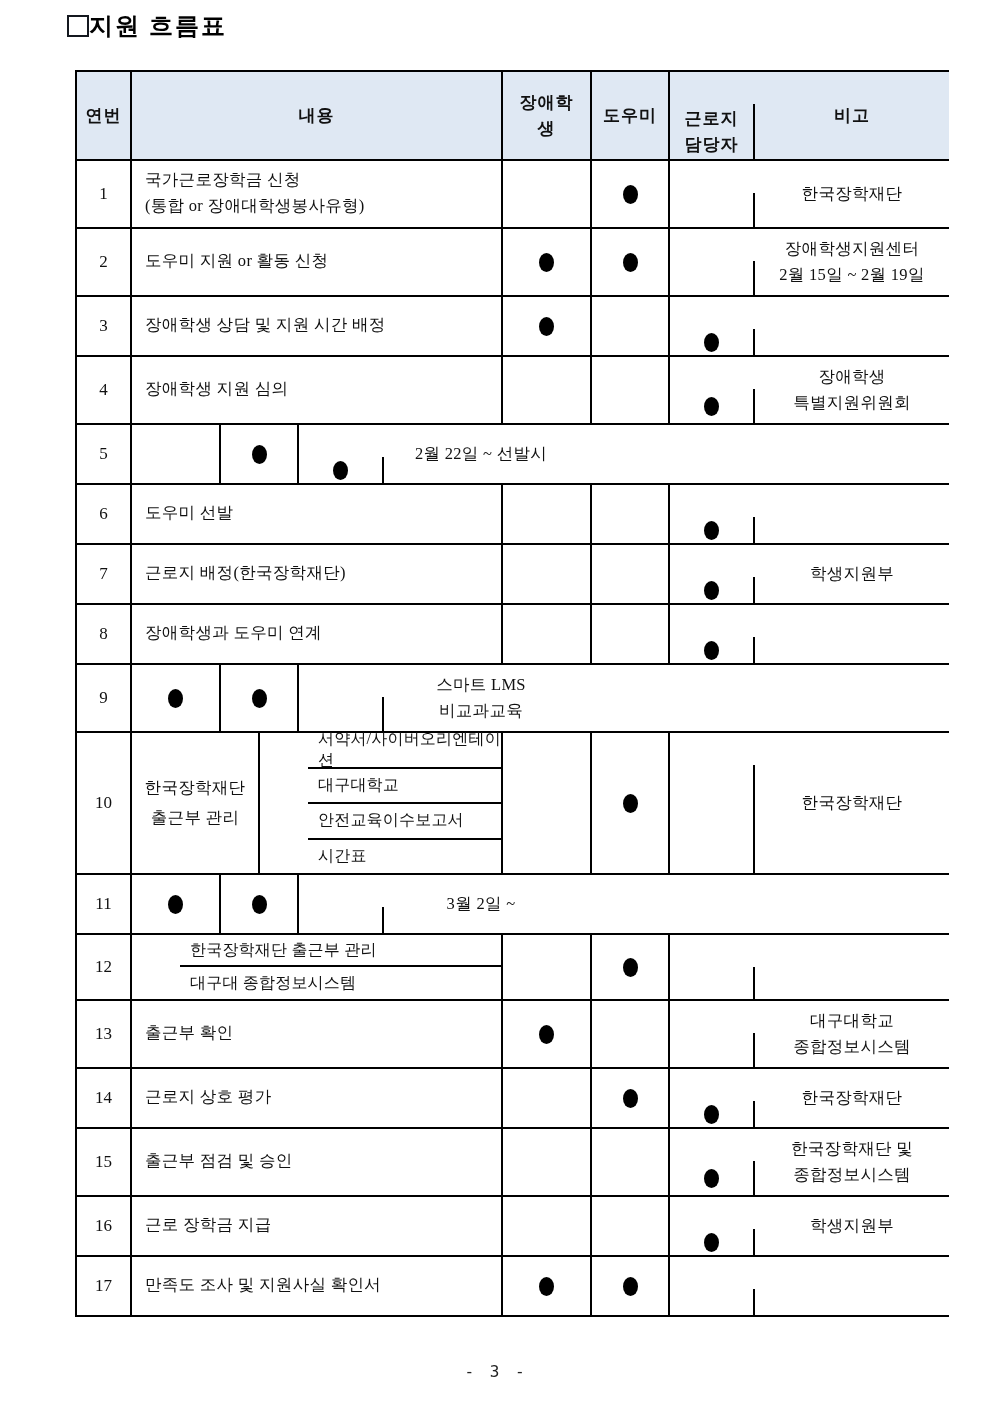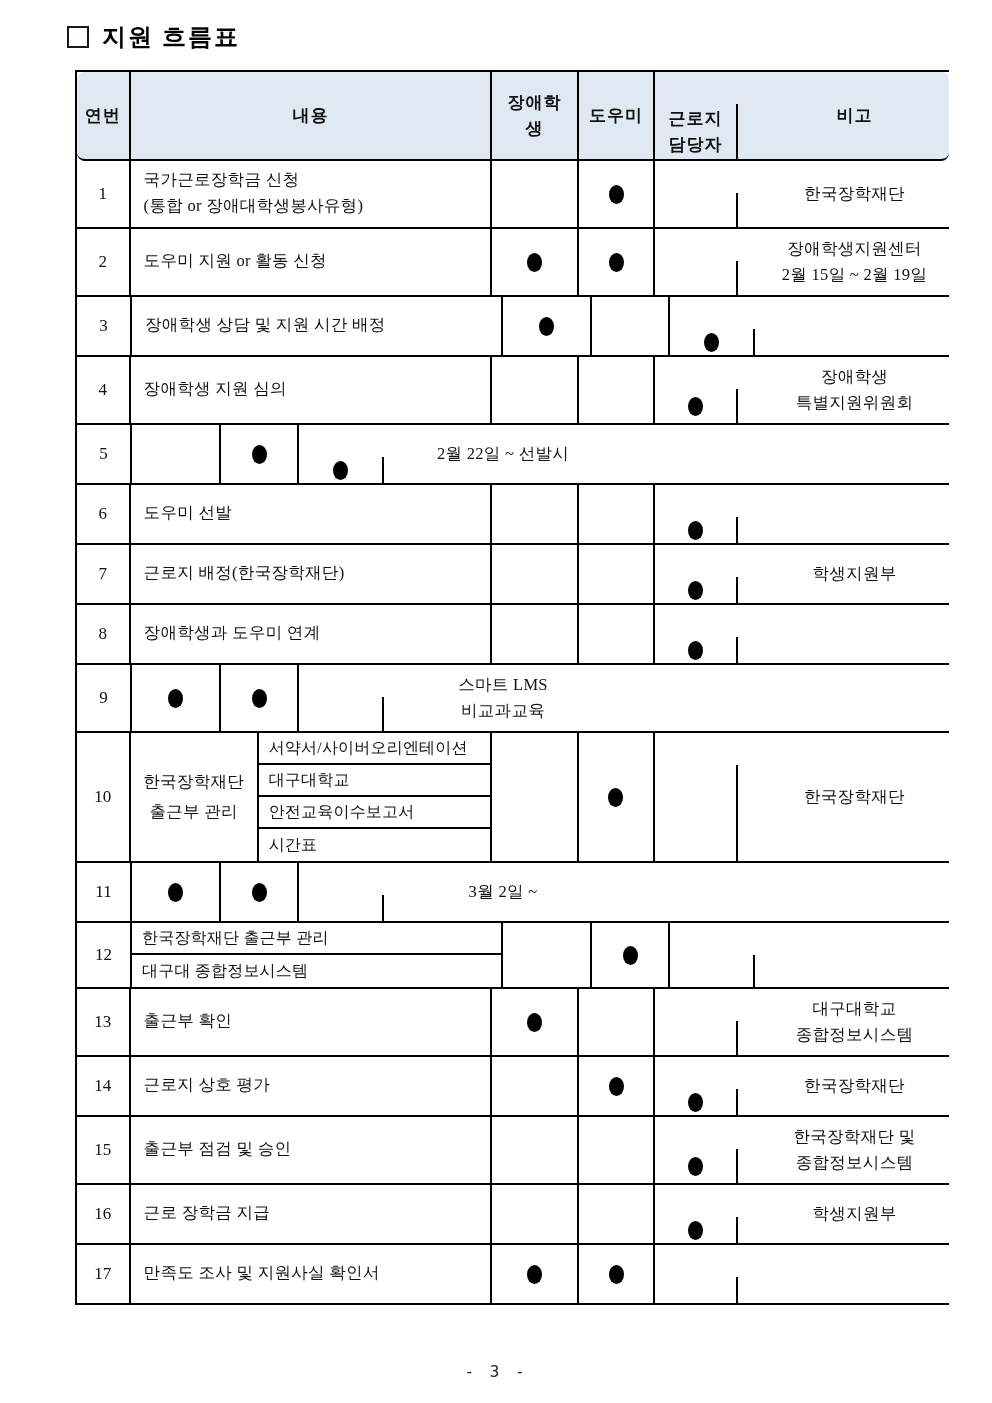--- a/index.html
+++ b/index.html
@@ -2,59 +2,59 @@
 <html style="--header-bg: #dfe8f3;"><head>
 <meta charset="utf-8">
 <style>
   html,body { margin:0; padding:0; }
   body {
     width:992px; height:1403px; background:#ffffff; position:relative;
     font-family:"Liberation Serif","DejaVu Serif",serif; color:#111;
     overflow:hidden;
   }
   .doc-title {
-    position:absolute; left:67px; top:21px;
-    display:flex; align-items:center; gap:13px;
+    position:absolute; left:67px; top:10px;
+    display:flex; align-items:center; 
     font-size:24px; font-weight:700; letter-spacing:2px; color:#000;
   }
   .doc-title .box {
     width:18px; height:18px; border:2.5px solid #14181f; background:#fff;
     flex:0 0 auto;
   }
   .tbl {
     position:absolute; left:75px; top:70px; width:872px;
     border-top:2px solid #000; border-left:2px solid #000;
   }
   .row { display:flex; border-bottom:2px solid #000; min-height:58px; align-items:stretch; }
   .row.tall { min-height:66px; }
-  .row.head { min-height:58px; background:var(--header-bg,#dfe8f3);border-radius:8px; }
+  .row.head { min-height:58px; background:var(--header-bg,#dfe8f3); }
   .cell {
     box-sizing:border-box; border-right:2px solid #000;
     display:flex; align-items:center;
   }
   .c-num   { width:55px;  justify-content:center; font-size:17px; }
   .c-content { width:371px; padding:5px 4px 7px 13px; font-size:16.5px; letter-spacing:0.3px; }
   .c-student { width:89px; justify-content:center; }
   .c-helper  { width:78px; justify-content:center; }
   .c-manager { width:85px; justify-content:center;margin-top:32px; }
-  .c-remark  { width:194px; border-right:none; justify-content:center; text-align:center; padding:4px 2px;margin-left:22px; }
+  .c-remark  { width:194px; border-right:none; justify-content:center; text-align:center; padding:4px 2px; }
   .head .cell { justify-content:center; text-align:center; padding:2px 0; font-weight:700; font-size:17px; letter-spacing:1px; }
   .head .c-content { padding:0; }
   .hdr-wrap-s { display:inline-block; max-width:62px; line-height:1.5; }
   .hdr-wrap-m { display:inline-block; max-width:72px; line-height:1.5; }
   .content-text { white-space:pre-line; line-height:1.6; }
   .remark-text  { white-space:pre-line; line-height:1.6; font-size:16.5px; letter-spacing:0.3px; }
   .dot { width:15px; height:19px; border-radius:50%; background:#000; }
   .has-sub { padding:0; align-items:stretch; }
   .sub-label {
     width:128px; box-sizing:border-box; border-right:2px solid #000;
     display:flex; align-items:center; justify-content:center;
     text-align:center; white-space:pre-line; line-height:1.8; padding:2px 4px;
   }
-  .sub-list { flex:1; display:flex; flex-direction:column; }
+  .sub-list { flex:1; display:flex; flex-direction:column;padding-left:48px; }
   .sub-item {
     flex:1; min-height:32px; box-sizing:border-box;
     display:flex; align-items:center; padding-left:10px;
     border-bottom:2px solid #000; font-size:16px; letter-spacing:0.2px;
   }
   .sub-item:last-child { border-bottom:none; }
   .page-footer {
     position:absolute; left:0; top:1362px; width:100%;
     text-align:center; font-size:16px; letter-spacing:3px;
     font-family:"DejaVu Sans Mono","Liberation Mono",monospace; color:#222;

